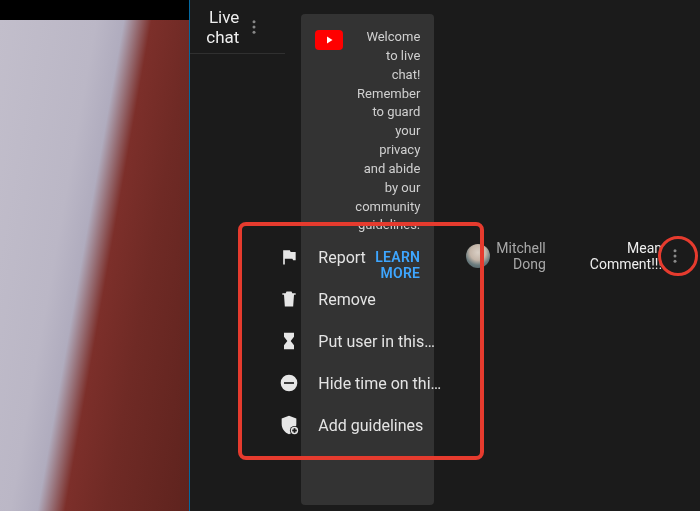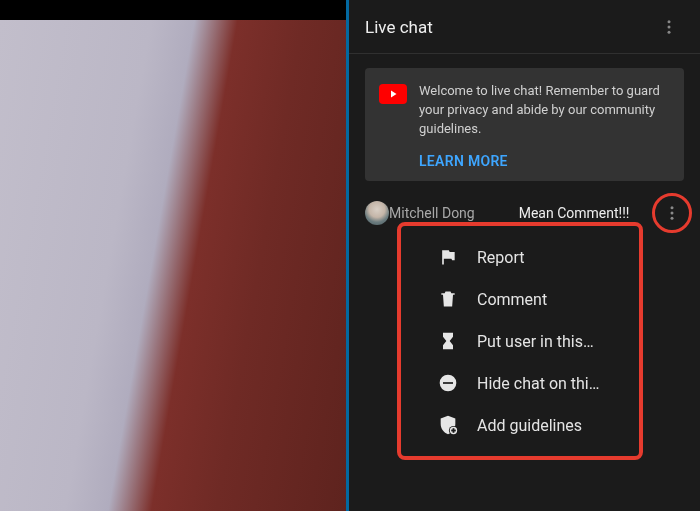--- a/index.html
+++ b/index.html
@@ -23,23 +23,24 @@
     top: 20px;
     left: 0;
     right: 0;
     bottom: 0;
     background: linear-gradient(100deg, #c2becb 0%, #bbb7c6 35%, #b0acbe 45%, #7c2f2a 55%, #6f2a25 70%, #5e231e 100%);
   }
   .chat-panel {
     flex: 1;
     background: #1b1b1b;
     display: flex;
-    flex-direction: column;
-    border-left: 3px solid #0369a1;
-    position: relative;
+    flex-direction: row;
+    border-left: 1px solid #0369a1;
+    position: relative;
+    text-align: right;
   }
   .chat-header {
     height: 54px;
     display: flex;
     align-items: center;
     padding: 0 16px;
     border-bottom: 1px solid #303030;
   }
   .chat-title {
     color: #eee;
@@ -225,40 +226,40 @@
         </span>
         <span class="mi-label">Report</span>
       </div>
 
       <div class="menu-item">
         <span class="mi-icon">
           <svg width="20" height="20" viewBox="0 0 24 24" fill="currentColor">
               <path d="M6 7h12l-1 14H7L6 7zm3-4h6l1 2h4v2H4V5h4l1-2z"></path>
             </svg>
         </span>
-        <span class="mi-label">Comment</span>
+        <span class="mi-label">Remove</span>
       </div>
 
       <div class="menu-item">
         <span class="mi-icon">
           <svg width="20" height="20" viewBox="0 0 24 24" fill="currentColor">
               <path d="M6 2h12v5l-4 5 4 5v5H6v-5l4-5-4-5V2z"></path>
             </svg>
         </span>
         <span class="mi-label">Put user in this…</span>
       </div>
 
       <div class="menu-item">
         <span class="mi-icon">
           <svg width="20" height="20" viewBox="0 0 24 24" fill="currentColor">
               <circle cx="12" cy="12" r="10"></circle>
               <rect x="6" y="11" width="12" height="2" fill="#1b1b1b"></rect>
             </svg>
         </span>
-        <span class="mi-label">Hide chat on this…</span>
+        <span class="mi-label">Hide time on this…</span>
       </div>
 
       <div class="menu-item">
         <span class="mi-icon">
           <svg width="22" height="22" viewBox="0 0 24 24" fill="currentColor">
               <path d="M12 2l8 3v6c0 5-3.4 9.7-8 11-4.6-1.3-8-6-8-11V5l8-3z"></path>
               <circle cx="18" cy="18" r="5" fill="#1b1b1b"></circle>
               <circle cx="18" cy="18" r="4" fill="currentColor"></circle>
               <rect x="17" y="15.5" width="2" height="5" fill="#1b1b1b"></rect>
               <rect x="15.5" y="17" width="5" height="2" fill="#1b1b1b"></rect>

